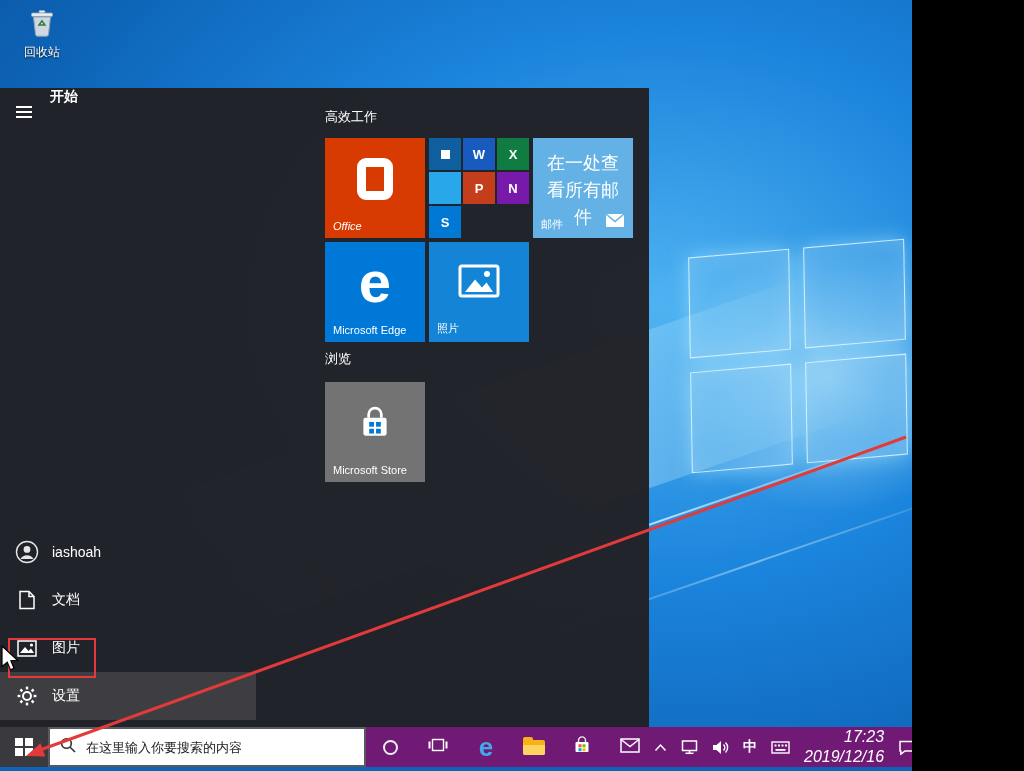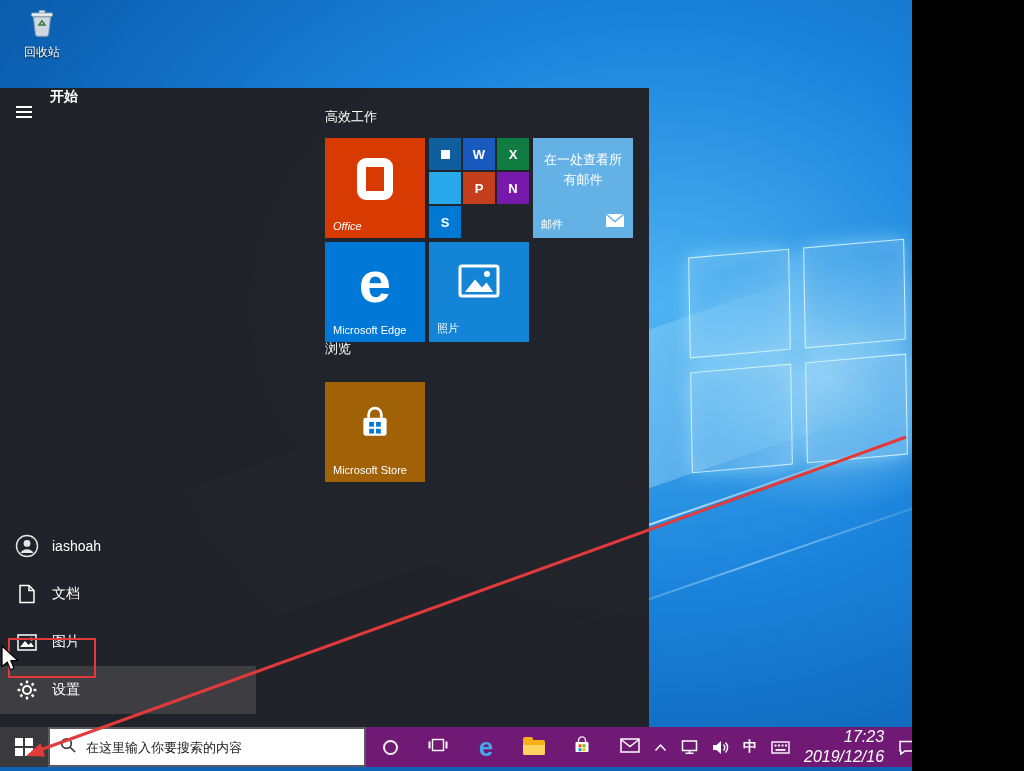--- a/index.html
+++ b/index.html
@@ -26,43 +26,43 @@
   .recycle{position:absolute;left:14px;top:8px;width:56px;z-index:5;text-align:center;cursor:default;}
   .recycle-label{display:block;margin-top:2px;color:#fff;font-size:12px;text-shadow:0 1px 2px rgba(0,0,0,.85);}
 
   
   .start-menu{position:absolute;left:0;top:88px;width:649px;height:643px;background:rgba(34,34,39,.98);z-index:10;}
   .menu-top{position:absolute;left:0;top:0;height:48px;display:flex;align-items:flex-start;}
   .hamburger{width:48px;height:48px;display:flex;align-items:center;justify-content:center;flex-direction:column;gap:3px;background:none;border:none;cursor:pointer;}
   .hamburger i{display:block;width:16px;height:2px;background:#fff;}
   .start-title{color:#fff;font-size:14px;font-weight:bold;margin-left:2px;}
 
-  .rail-list{position:absolute;left:0;bottom:17px;width:256px;text-align:right;}
+  .rail-list{position:absolute;left:0;bottom:11px;width:256px;text-align:right;}
   .rail-item{height:48px;display:flex;align-items:center;padding-left:14px;color:#fff;font-size:14px;cursor:pointer;}
   .rail-item.active{background:#3e3e42;}
   .rail-icon{width:26px;height:26px;display:flex;align-items:center;justify-content:center;margin-right:12px;flex:0 0 26px;}
 
   .section-title{position:absolute;color:#fff;font-size:13px;}
   .st1{left:325px;top:20px;}
-  .st2{left:325px;top:252px;}
+  .st2{left:325px;top:262px;}
 
   .tile{position:absolute;width:100px;height:100px;cursor:pointer;color:#fff;}
   .tile-label{position:absolute;left:8px;bottom:6px;font-size:11px;color:#fff;}
   .t-office{left:325px;top:50px;font-style:italic;}
   .t-mini{left:429px;top:50px;cursor:default;}
   .t-mail{left:533px;top:50px;}
   .t-edge{left:325px;top:154px;}
   .t-photos{left:429px;top:154px;}
   .t-store{left:325px;top:294px;}
 
   .office-logo{position:absolute;left:32px;top:20px;width:36px;height:42px;border:9px solid #fff;border-radius:9px;}
   .mini-grid{width:100px;height:100px;display:grid;grid-template-columns:repeat(3,32px);grid-template-rows:repeat(3,32px);gap:2px;}
   .mini-cell{display:flex;align-items:center;justify-content:center;color:#fff;font-size:13px;font-weight:bold;cursor:pointer;}
   .mini-sq{width:9px;height:9px;background:#fff;}
-  .mail-headline{padding:12px 8px 0;text-align:center;font-size:13px;line-height:1.5;}
+  .mail-headline{padding:12px 8px 0;text-align:center;font-size:18px;line-height:1.5;}
   .mail-env{position:absolute;right:8px;bottom:6px;}
   .edge-e{position:absolute;left:0;right:0;top:6px;text-align:center;font-size:58px;font-weight:bold;color:#fff;}
   .center-icon{position:absolute;left:0;right:0;top:22px;display:flex;justify-content:center;}
 
   
   .taskbar{position:absolute;left:0;right:0;bottom:4px;height:40px;background:#701a75;display:flex;align-items:center;z-index:20;}
   .tb-start{width:48px;height:40px;display:flex;align-items:center;justify-content:center;background:#3a3a3e;cursor:pointer;flex:0 0 48px;}
   .winflag{display:grid;grid-template-columns:8px 8px;grid-template-rows:8px 8px;gap:2px;}
   .winflag i{background:#fff;display:block;}
   .tb-search{flex:0 0 318px;height:40px;background:#fff;border:2px solid #5a5a5e;display:flex;align-items:center;padding:0 10px;gap:8px;}
@@ -217,21 +217,21 @@
             <rect x="2" y="2" width="38" height="30" rx="2" fill="none" stroke="#fff" stroke-width="3"></rect>
             <path d="M7 28 L17 15.5 L24 23.5 L28.5 18.5 L35 28 Z" fill="#fff"></path>
             <circle cx="29" cy="10" r="3" fill="#fff"></circle>
           </svg>
       </span>
       <span class="tile-label">照片</span>
     </div>
 
     <div class="section-title st2">浏览</div>
 
-    <div class="tile t-store" style="background: #a16207;">
+    <div class="tile t-store" style="background: #737373;">
       <span class="center-icon">
         <svg width="38" height="38" viewBox="0 0 36 36">
             <path d="M12 13 v-3.2 a6 6 0 0 1 12 0 V13" fill="none" stroke="#fff" stroke-width="2.6"></path>
             <rect x="7" y="13" width="22" height="17" rx="2" fill="#fff"></rect>
             <g fill="#0078d7">
               <rect x="12.5" y="17" width="4.5" height="4.5"></rect>
               <rect x="19" y="17" width="4.5" height="4.5"></rect>
               <rect x="12.5" y="23.5" width="4.5" height="4.5"></rect>
               <rect x="19" y="23.5" width="4.5" height="4.5"></rect>
             </g>

